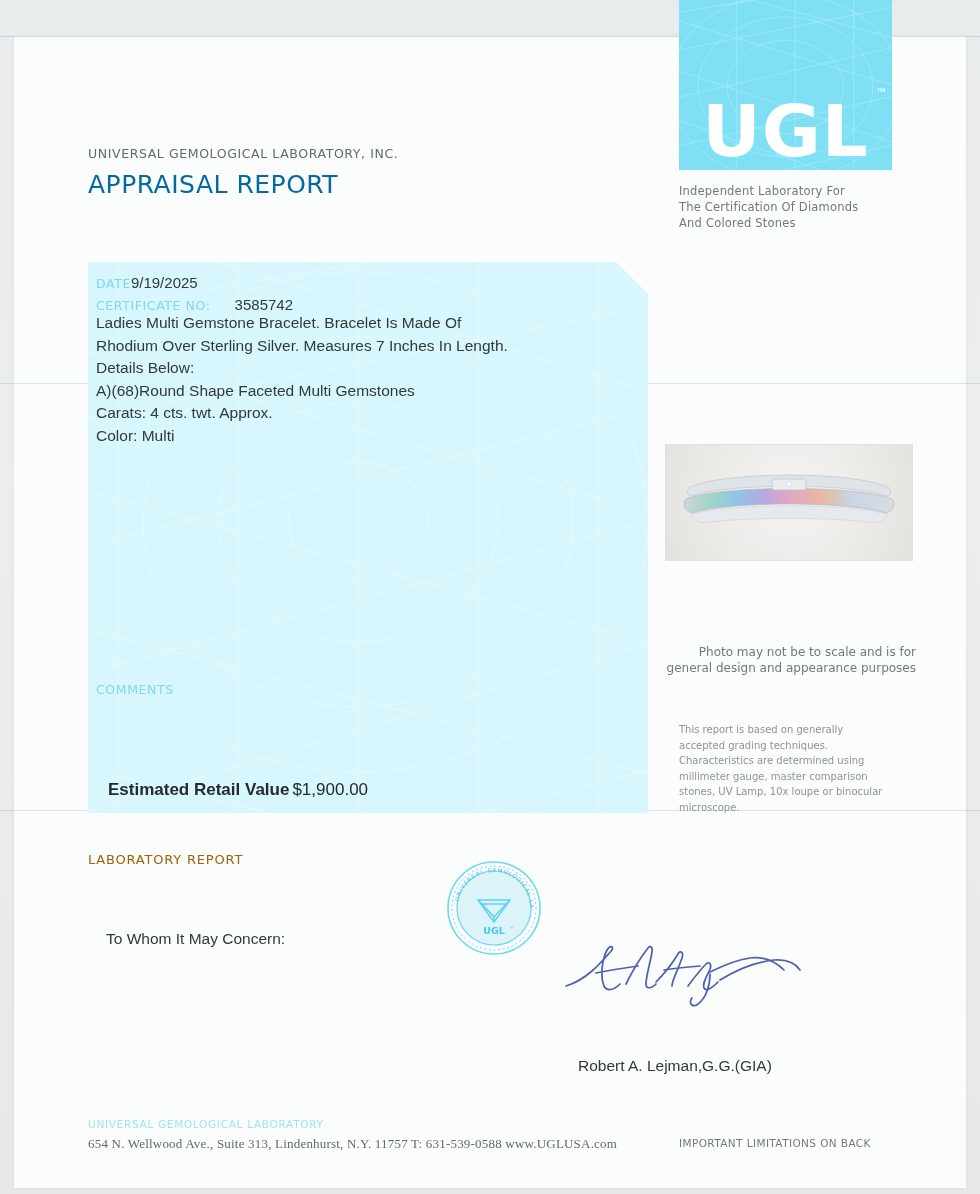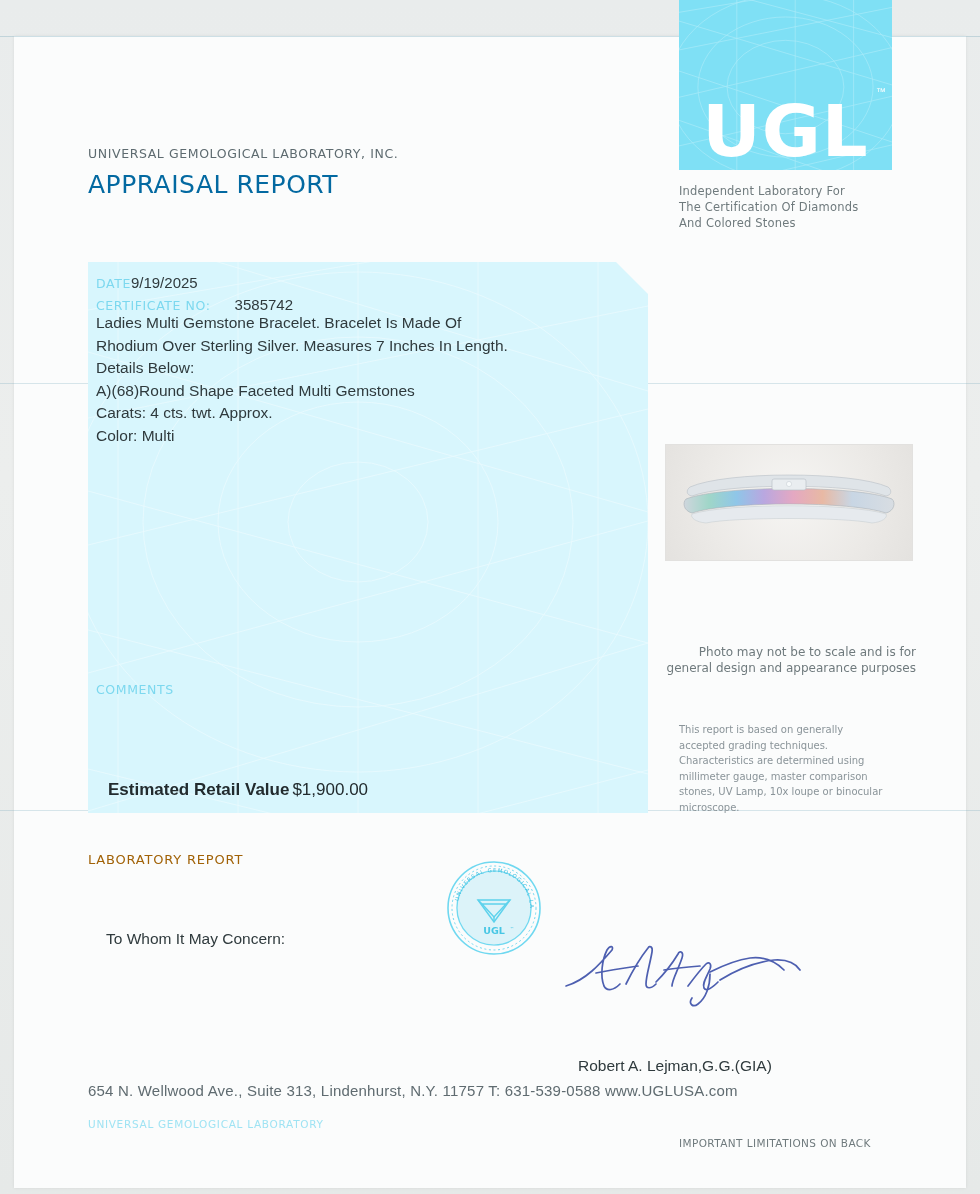--- a/index.html
+++ b/index.html
@@ -301,23 +301,23 @@
     left: 88px;
     top: 1118px;
     font-family: "DejaVu Sans", sans-serif;
     font-size: 10.5px;
     letter-spacing: 0.7px;
     color: #9fe3f3;
   }
   .footer-address {
     position: absolute;
     left: 88px;
-    top: 1082px;
-    font-family: Liberation Sans, sans-serif;
-    font-size: 15px;
+    top: 1136px;
+    font-family: Liberation Serif, serif;
+    font-size: 13px;
     letter-spacing: 0.2px;
     color: #5f6b70;
   }
   .footer-right {
     position: absolute;
     left: 679px;
     top: 1137px;
     font-family: "DejaVu Sans", sans-serif;
     font-size: 10.5px;
     letter-spacing: 0.4px;

